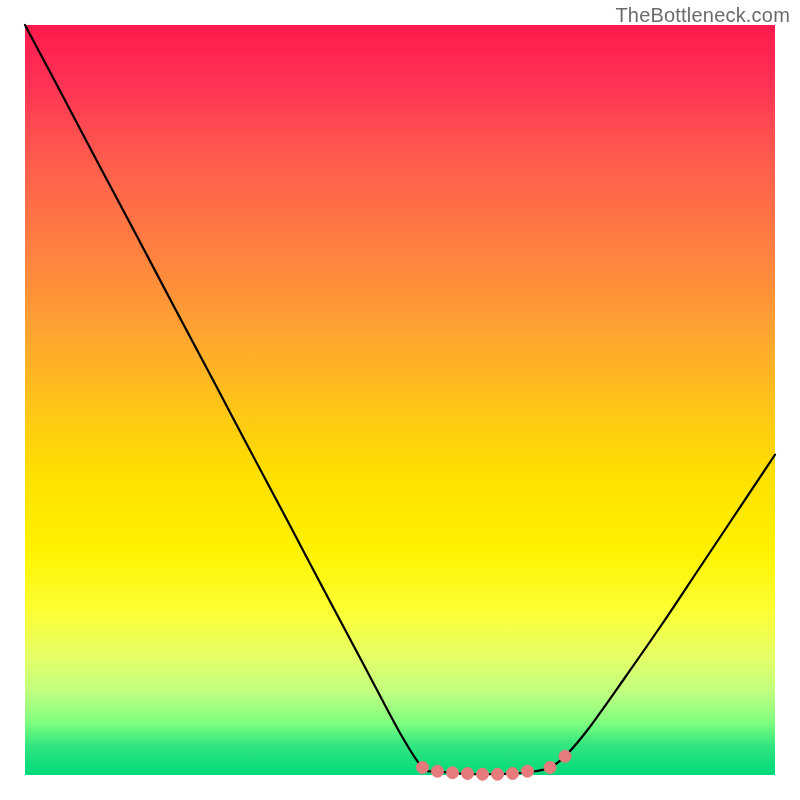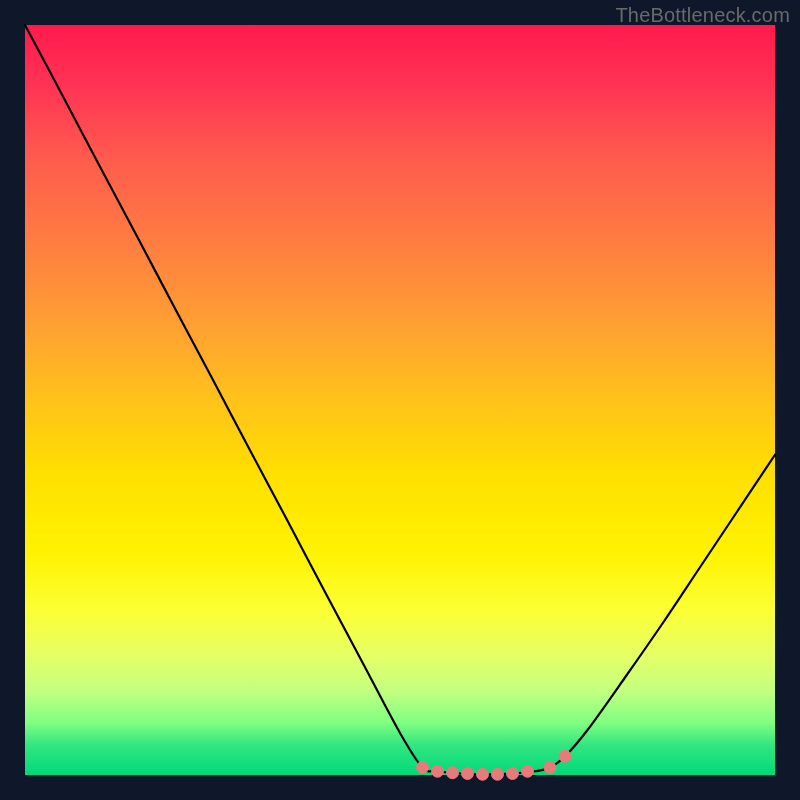--- a/index.html
+++ b/index.html
@@ -1,21 +1,21 @@
 <!DOCTYPE html>
 <html><head>
 <meta charset="utf-8">
 <style>
   * { margin: 0; padding: 0; box-sizing: border-box; }
   html, body { width: 800px; height: 800px; overflow: hidden; background: #000; }
   .container {
     position: relative;
     width: 800px;
     height: 800px;
-    background: #0f172a;
+    background: #ffffff;
   }
   .plot-area {
     position: absolute;
     left: 25px;
     top: 25px;
     width: 750px;
     height: 750px;
     background: linear-gradient(to bottom,
       #ff1a4d 0%,
       #ff3355 8%,

